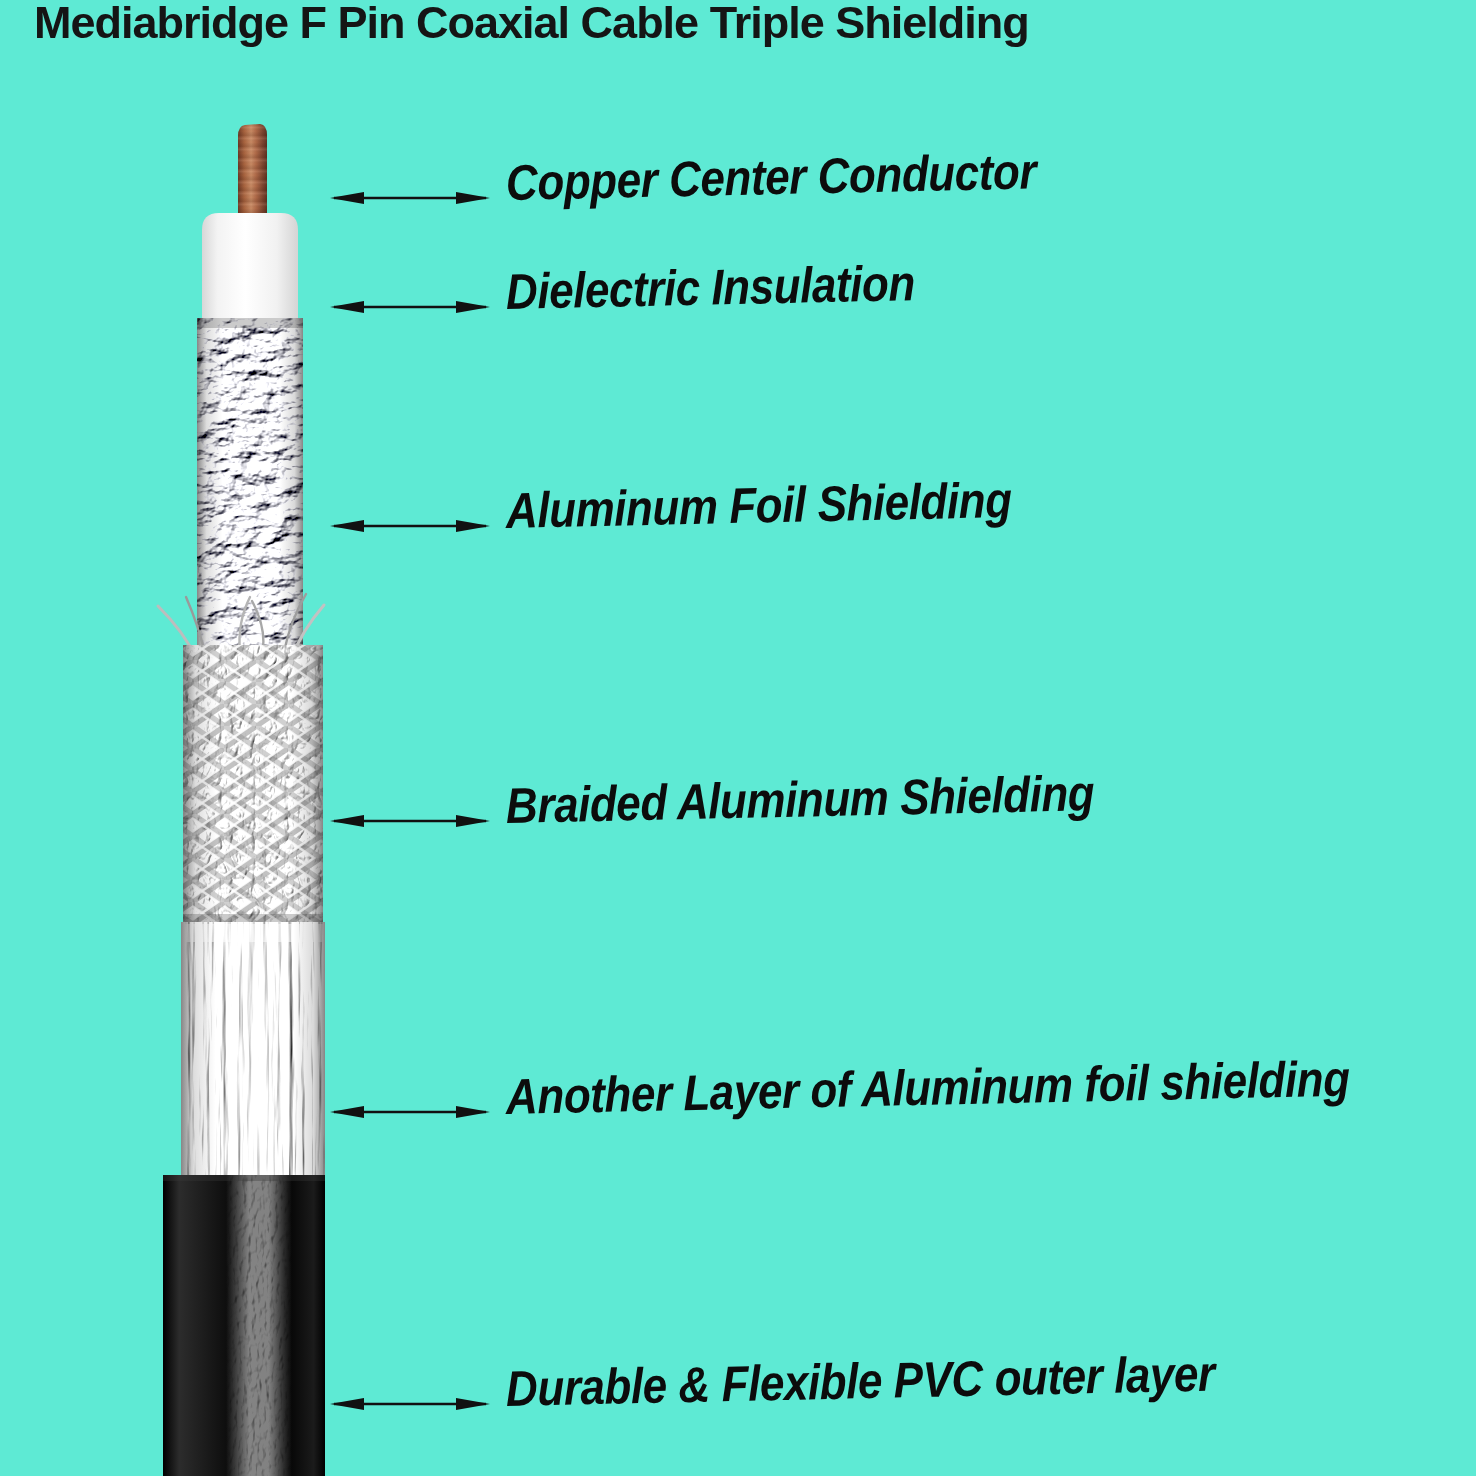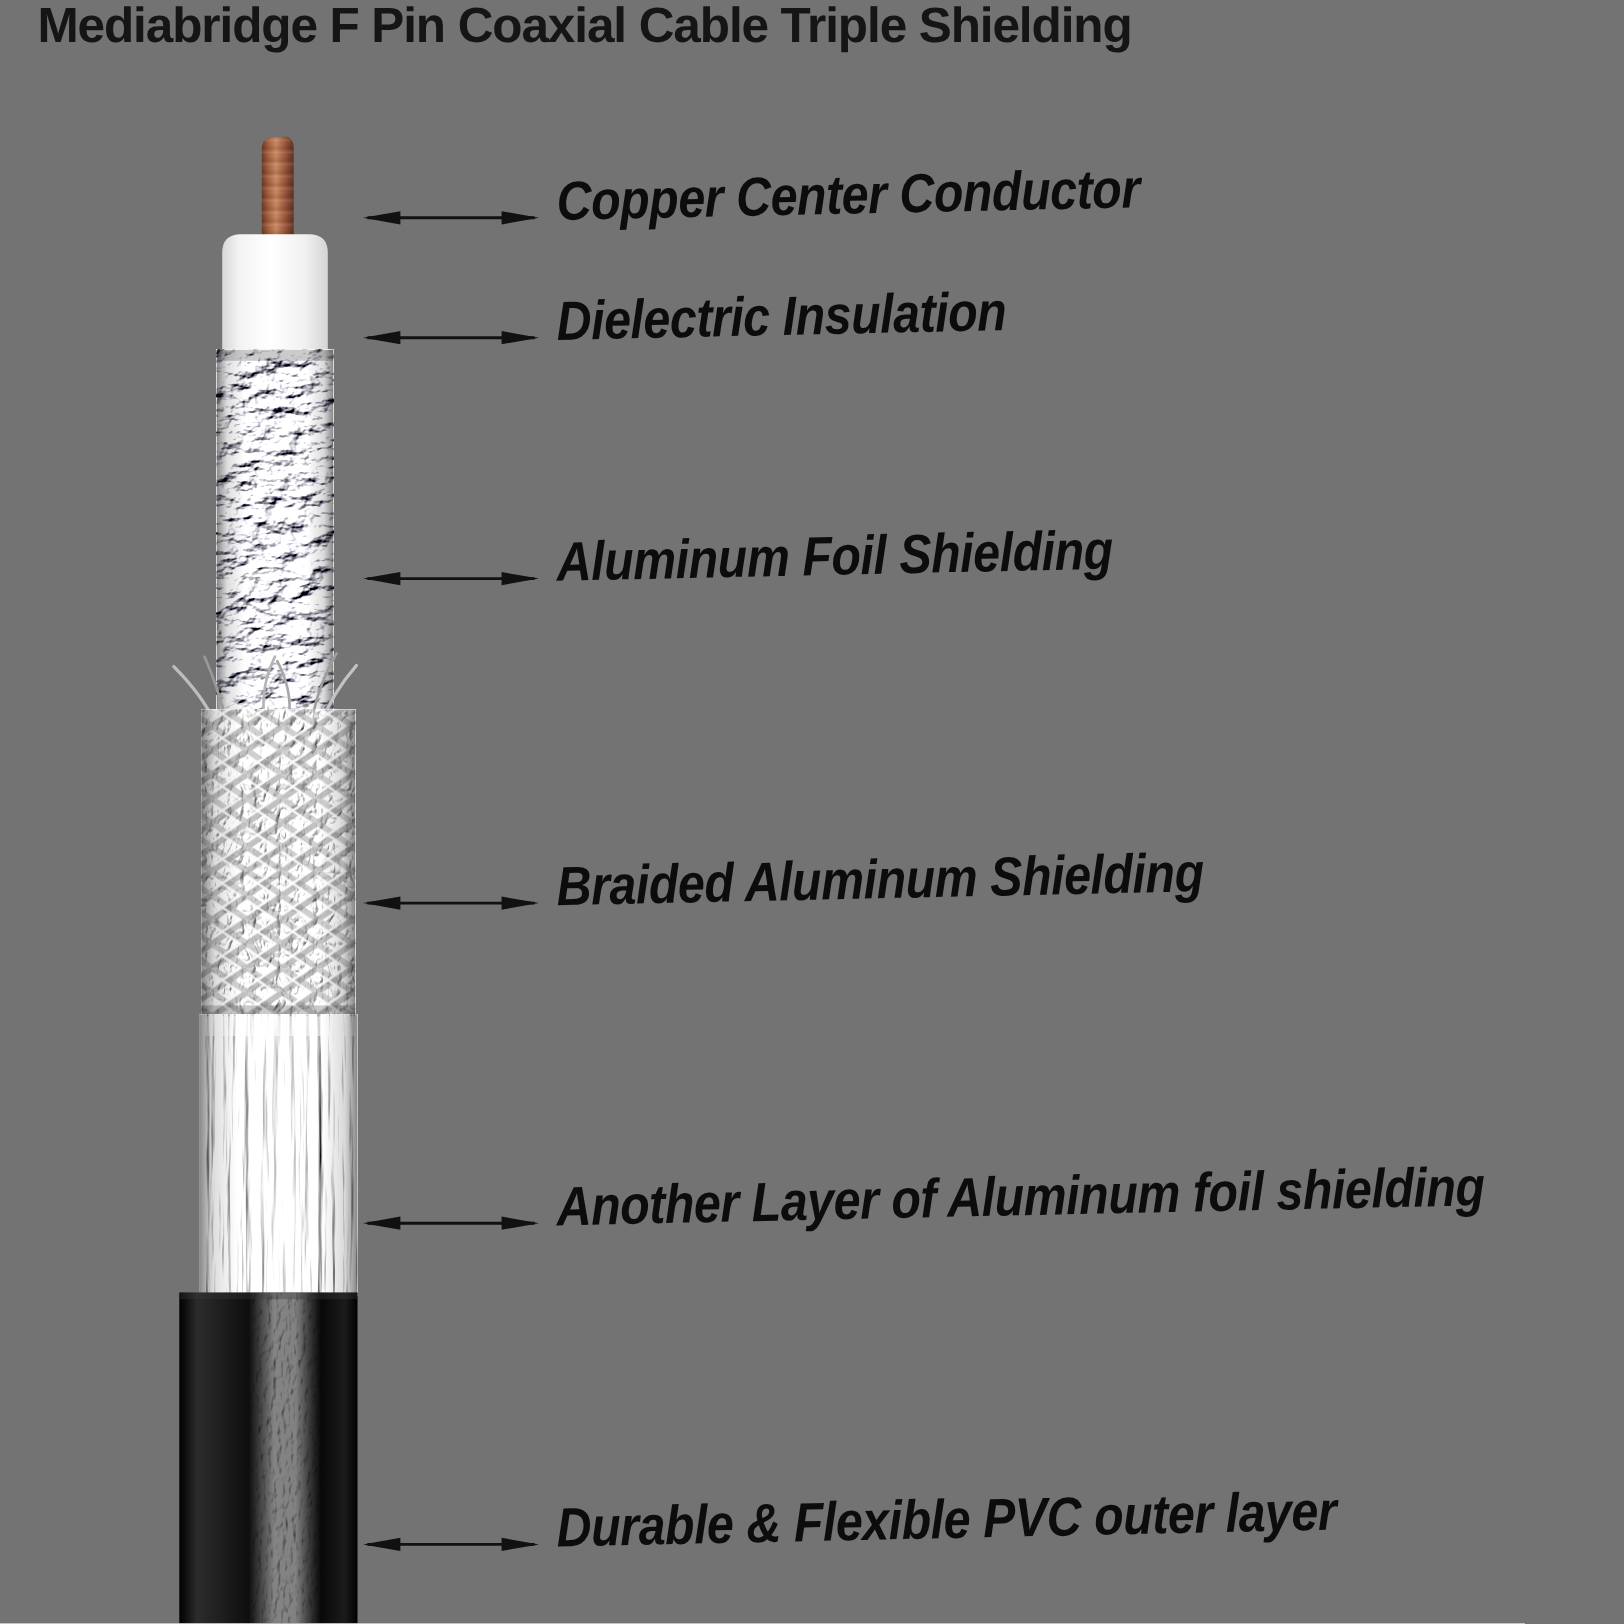--- a/index.html
+++ b/index.html
@@ -1,19 +1,19 @@
 <!DOCTYPE html>
 <html><head>
 <meta charset="utf-8">
 <style>
   html,body{margin:0;padding:0;background:#ffffff;}
   .stage{
     position:relative;
     width:1476px;height:1476px;
-    background:#737373;
+    background:#5eead4;
     overflow:hidden;
     font-family:"Liberation Sans", sans-serif;
     color:#111;
   }
   .title{
     position:absolute;left:34px;top:-6px;
     font-size:45px;font-weight:bold;letter-spacing:-1px;
     white-space:nowrap;color:#151515;
     line-height:58px;
   }

